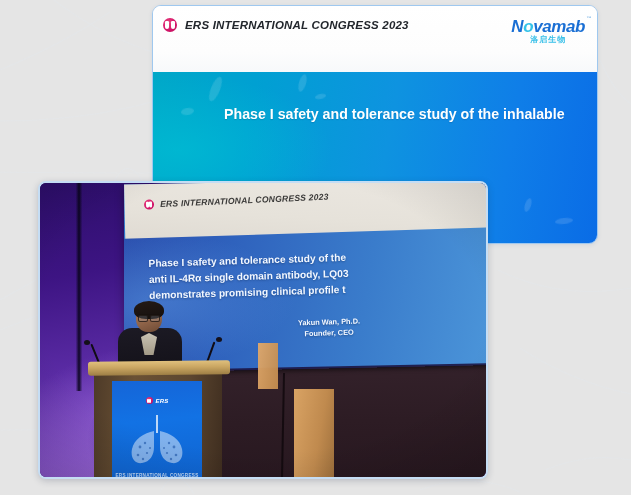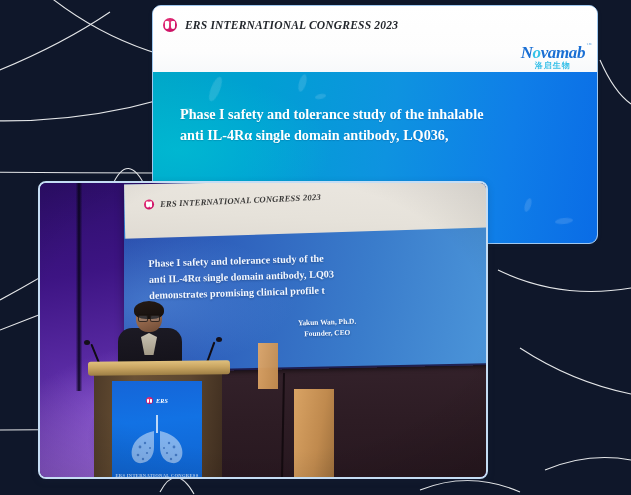--- a/index.html
+++ b/index.html
@@ -8,23 +8,22 @@
     width: 631px;
     height: 495px;
     overflow: hidden;
     font-family: "Liberation Sans", sans-serif;
   }
 
   #page {
     position: relative;
     width: 631px;
     height: 495px;
-    background: #0f172a;
-    overflow: hidden;
-    font-family: Liberation Serif, serif;
+    background: #e5e5e5;
+    overflow: hidden;
   }
 
   
   #bg-pattern {
     position: absolute;
     inset: 0;
     z-index: 0;
   }
 
   
@@ -86,21 +85,20 @@
     color: #22262c;
     white-space: nowrap;
   }
 
   #novamab-logo {
     position: absolute;
     right: 12px;
     top: 12px;
     text-align: center;
     line-height: 1;
-    margin-top: 26px;
   }
   #novamab-wordmark {
     font-size: 17px;
     font-weight: bold;
     font-style: italic;
     letter-spacing: -0.4px;
     color: #1a6fd4;
     position: relative;
     display: inline-block;
   }
@@ -149,21 +147,21 @@
     position: absolute;
     left: 27px;
     top: 32px;
     width: 400px;
     color: #ffffff;
     font-size: 14.2px;
     font-weight: bold;
     line-height: 21px;
     text-shadow: 0 1px 1px rgba(0,40,80,0.18);
   }
-  #slide-title .tline { display: block; white-space: nowrap; }
+  #slide-title .tline { display: block; white-space: nowrap; margin-left: 44px; }
 
   
   #photo {
     position: absolute;
     left: 38px;
     top: 181px;
     width: 450px;
     height: 298px;
     border-radius: 8px;
     border: 2px solid #c5ddf4;
@@ -496,21 +494,20 @@
       <span class="blob b1"></span>
       <span class="blob b2"></span>
       <span class="blob b3"></span>
       <span class="blob b4"></span>
       <span class="blob b5"></span>
       <span class="blob b6"></span>
       <span class="blob b7"></span>
 
       <div id="slide-title">
         <span class="tline">Phase I safety and tolerance study of the inhalable</span>
-        <span class="tline">anti IL-4Rα single domain antibody, LQ036,</span>
       </div>
     </div>
   </div>
 
   <div id="photo">
 
     <div id="hall"></div>
     <div id="wall-seam"></div>
     <div id="floor-shadow"></div>
 

